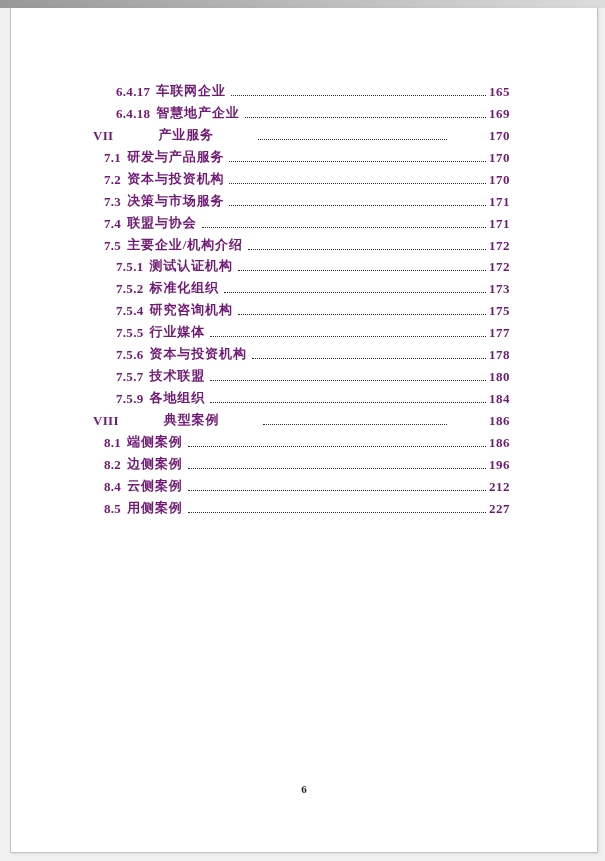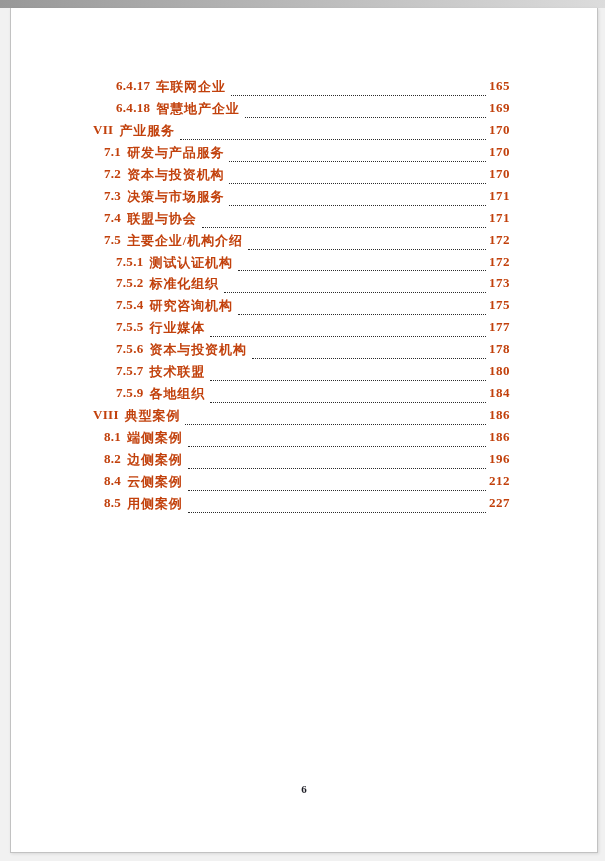--- a/index.html
+++ b/index.html
@@ -24,27 +24,27 @@
     background: #ffffff;
     border: 1px solid #c2c2c2;
     border-top: none;
     box-shadow: 1px 1px 3px rgba(0,0,0,0.10);
   }
 
   .toc {
     position: absolute; left: 82px; top: 70px; right: 87px;
   }
   .toc-row {
-    display: flex; align-items: flex-start;
+    display: flex; align-items: flex-end;
     height: 21.95px;
     font-size: 13px; font-weight: bold;
-    color: #c2410c;
+    color: #701a75;
     cursor: default;
   }
-  .lvl0 { padding-left: 0; }
+  .lvl0 { padding-left: 0; gap: 39px; }
   .lvl1 { padding-left: 11px; }
   .lvl2 { padding-left: 23px; }
   .num { margin-right: 6px; letter-spacing: 0.3px; white-space: nowrap; }
   .ttl { letter-spacing: 0.9px; white-space: nowrap; }
   .leader {
     flex: 1;
     align-self: flex-end;
     margin: 0 3px 4px 5px;
     border-bottom: 1.7px dotted #2c2c2c;
     min-width: 10px;

